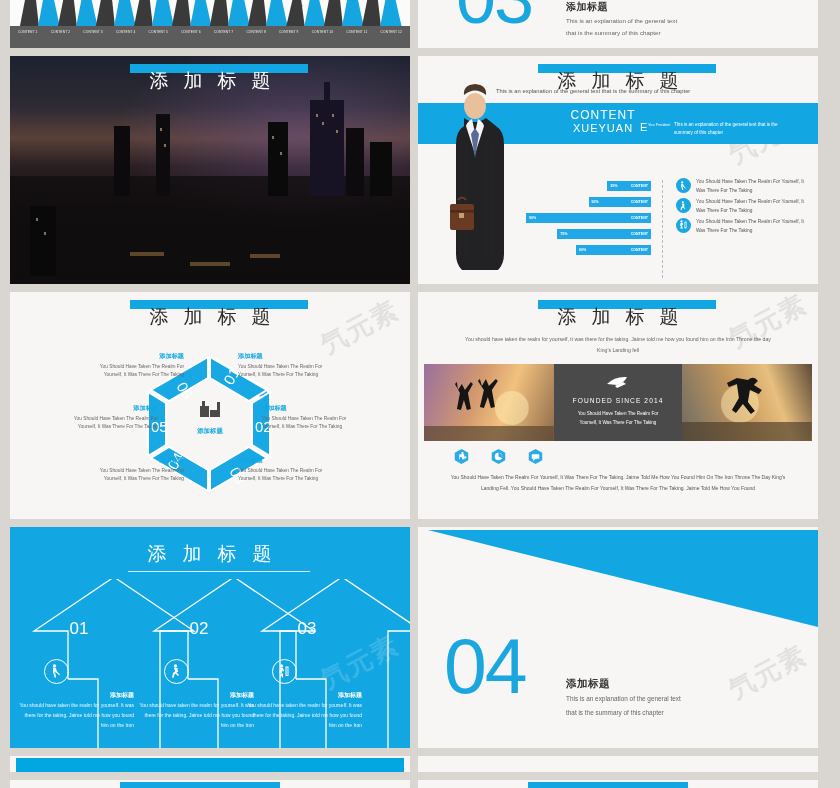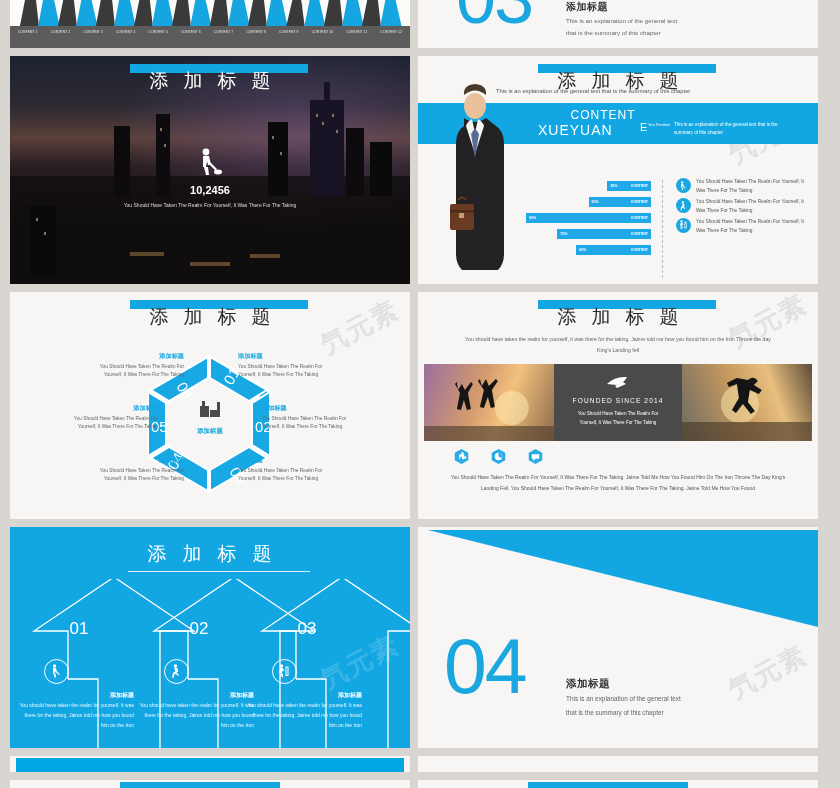--- a/index.html
+++ b/index.html
@@ -75,21 +75,21 @@
   .stat { flex: 1; text-align: center; padding: 0 6px; }
   .stat .ico { height: 34px; display: flex; align-items: flex-end; justify-content: center; }
   .stat .num { color: #fff; font-weight: bold; font-size: 11px; margin-top: 6px; }
   .stat .cap { color: #ddd; font-size: 5px; line-height: 1.85; margin-top: 5px; }
 
   
   .namebar { position: absolute; left: 0; right: 0; top: 47px; height: 41px; background: #12a7e2; }
   .prof-sub { position: absolute; left: 78px; top: 31px; font-size: 5.8px; color: #555; line-height: 1.7; width: 240px;}
   .prof-name { position: absolute; left: 120px; top: 52px; color: #fff; }
   .prof-name .l1 { font-size: 12px; letter-spacing: 1px; text-align: center; width: 130px;}
-  .prof-name .l2 { font-size: 14px; letter-spacing: 1px; }
+  .prof-name .l2 { font-size: 11px; letter-spacing: 1px; text-align: center; }
   .prof-role { position: absolute; left: 222px; top: 66px; color: #fff; }
   .prof-role .e { font-size: 11px; float: left; line-height: 1;}
   .prof-role .r { font-size: 3.4px; line-height: 1.2; float: left; margin-left: 1px; margin-top: 1px;}
   .prof-note { position: absolute; left: 256px; top: 65px; width: 120px; font-size: 4.6px; color: #fff; line-height: 1.7;}
   .photo { position: absolute; left: 26px; top: 26px; width: 62px; height: 195px; }
   .bars { position: absolute; left: 108px; top: 125px; width: 125px; }
   .barrow { height: 10px; margin-bottom: 6px; display: flex; justify-content: flex-end; }
   .barfill {
     background: #20a8e8; height: 10px; display: flex; align-items: center;
     justify-content: space-between; padding: 0 3px; color: #fff; font-size: 3.6px; font-weight: bold;
@@ -257,35 +257,20 @@
           <rect x="120" y="196" width="34" height="4"></rect>
             <rect x="180" y="206" width="40" height="4"></rect>
           <rect x="240" y="198" width="30" height="4"></rect>
         </g>
       </svg>
 
       <div class="hbar"></div>
       <div class="htitle white">添加标题</div>
 
       <div class="stats">
-        <div class="stat">
-          <div class="ico">
-            <svg width="26" height="30" viewBox="0 0 26 30">
-                <g fill="#fff">
-                  <circle cx="9" cy="4" r="3.4"></circle>
-                  <path d="M6 8 h6 l2 9 h-3 l-1-4 -1 6 h-3 z"></path>
-                  <path d="M7 19 h4 l1 8 h-3 z"></path>
-                  <path d="M13 14 l7 7 -1.6 1.6 -7-7z"></path>
-                  <ellipse cx="21" cy="24" rx="4" ry="2.4"></ellipse>
-                </g>
-              </svg>
-          </div>
-          <div class="num">10,2456</div>
-          <div class="cap">You Should Have Taken The Realm For Yourself, It Was There For The Taking</div>
-        </div>
       </div>
     </div>
 
     <div class="slide">
       <div class="wm" style="top:64px;">氕元素</div>
       <div class="hbar"></div>
       <div class="htitle">添加标题</div>
       <div class="prof-sub">This is an explanation of the general text that is the summary of this chapter</div>
       <div class="namebar"></div>
 

